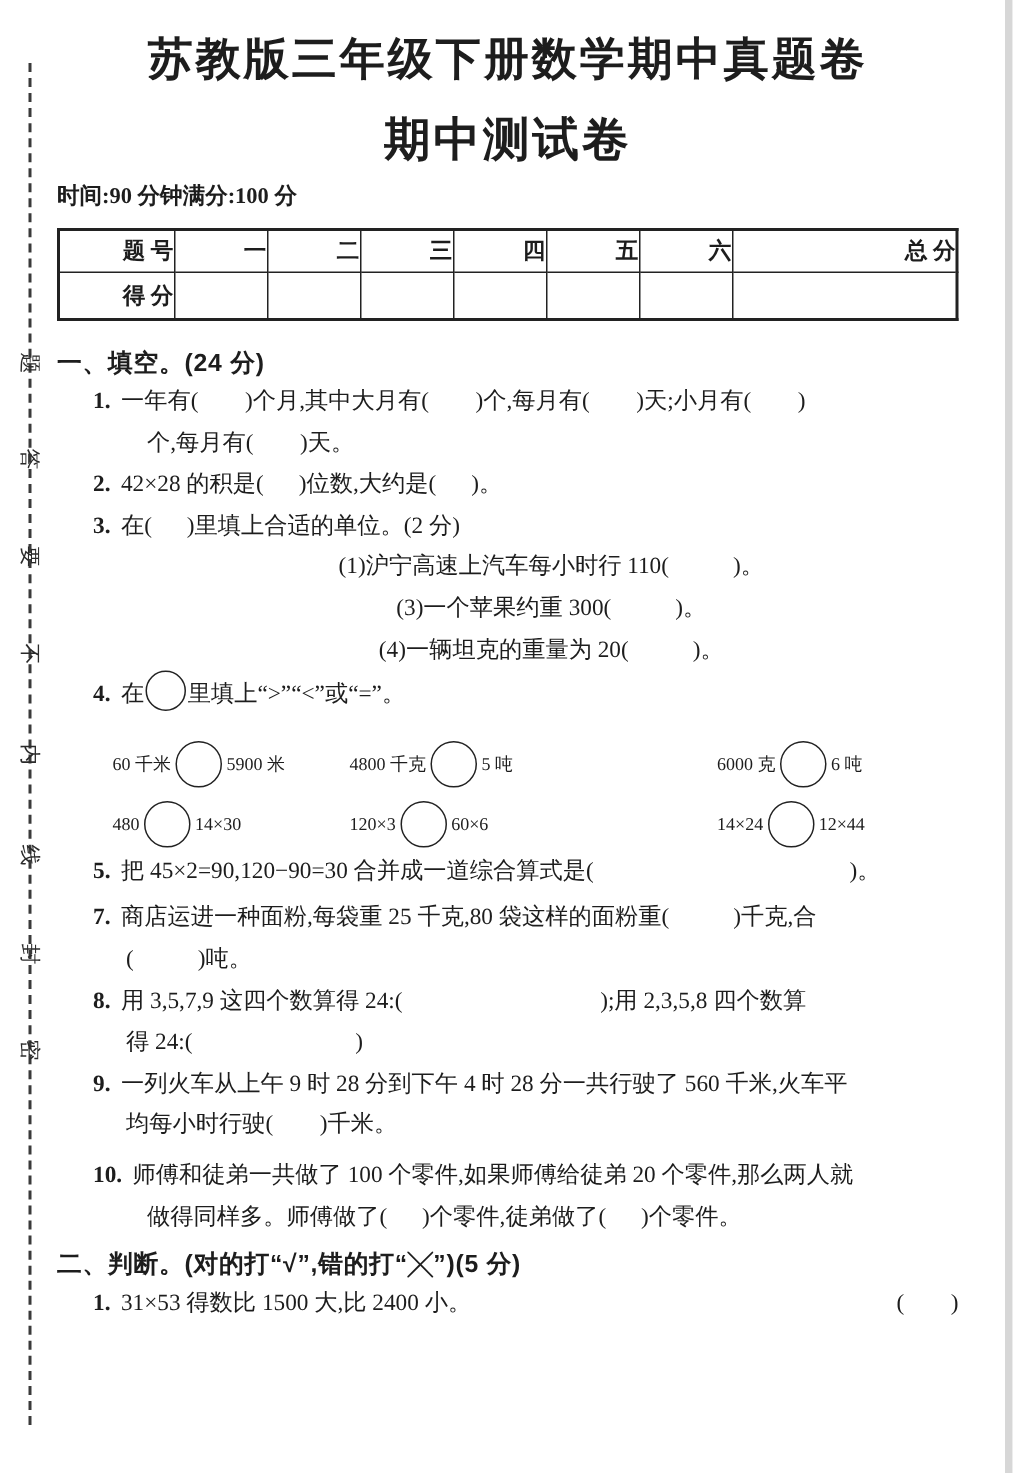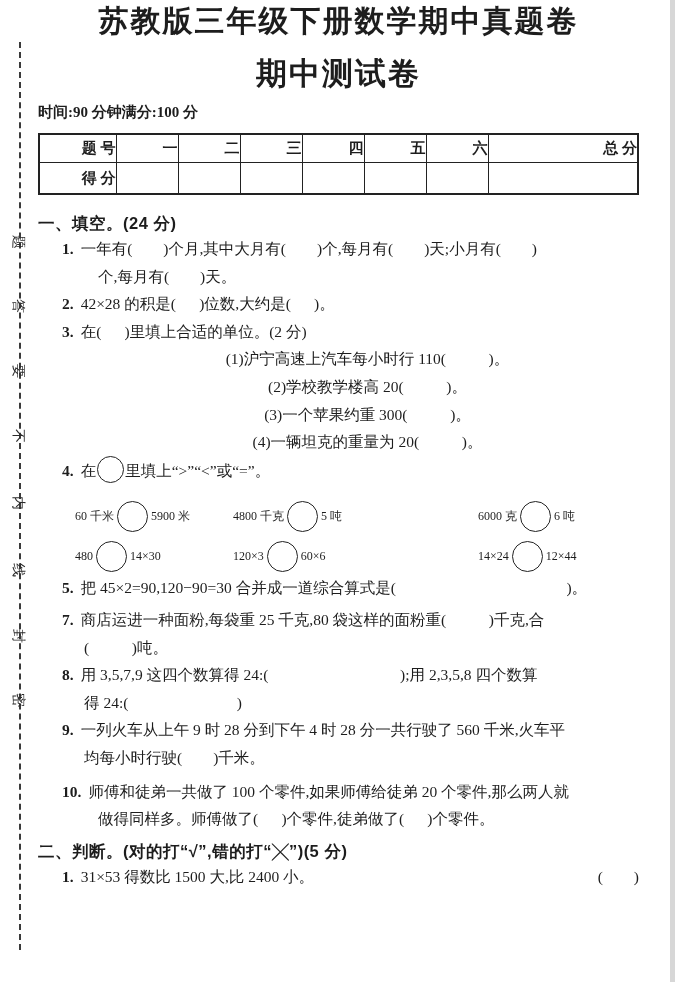--- a/index.html
+++ b/index.html
@@ -6,21 +6,21 @@
   .page{position:relative;width:675px;height:982px;background:#ffffff;overflow:hidden;
         font-family:"Liberation Serif",serif;color:#1d1d1d;}
   .page-edge{position:absolute;right:0;top:0;width:5px;height:100%;background:#d7d7d7;}
   
   .seal-rule{position:absolute;left:19px;top:42px;height:908px;width:0;
              border-left:2px dashed #3a3a3a;}
   .seal-char{position:absolute;left:4px;width:28px;text-align:center;font-size:14px;
              color:#2a2a2a;transform:rotate(90deg);line-height:16px;}
   
   .content{position:absolute;left:38px;top:0;width:601px;}
-  .title{font-size:30px;line-height:42px;font-weight:bold;
+  .title{padding-top:19px;font-size:30px;line-height:42px;font-weight:bold;
          text-align:center;letter-spacing:2px;}
   .subtitle{margin-top:12px;font-size:31px;line-height:40px;font-weight:bold;
             text-align:center;letter-spacing:2px;}
   .meta{margin-top:8px;display:flex;justify-content:flex-start;
         font-size:15px;line-height:20px;font-weight:bold;}
   table.score{margin-top:11px;border-collapse:collapse;table-layout:fixed;width:601px;
               border:2.5px solid #222;}
   table.score td{border:1.3px solid #222;text-align:right;font-size:15px;
                  font-weight:bold;padding:0;}
   tr.hdr td{height:27px;}
@@ -114,21 +114,20 @@
 
     <div class="sec">一、填空。(24 分)</div>
 
     <div class="q"><span class="qno">1.</span><span>一年有(        )个月,其中大月有(        )个,每月有(        )天;小月有(        )</span></div>
     <div class="q c60"><span>个,每月有(        )天。</span></div>
 
     <div class="q"><span class="qno">2.</span><span>42×28 的积是(      )位数,大约是(      )。</span></div>
 
     <div class="q"><span class="qno">3.</span><span>在(      )里填上合适的单位。(2 分)</span></div>
     <div class="q sub"><span>(1)沪宁高速上汽车每小时行 110(           )。</span></div>
-    <div class="q sub"><span>(2)学校教学楼高 20(           )。</span></div>
     <div class="q sub"><span>(3)一个苹果约重 300(           )。</span></div>
     <div class="q sub"><span>(4)一辆坦克的重量为 20(           )。</span></div>
 
     <div class="q"><span class="qno">4.</span><span>在</span><span class="circ-sm"></span><span>里填上“&gt;”“&lt;”或“=”。</span></div>
 
     <div class="cmp-row first">
       <span class="cmp c1"><span>60 千米</span><span class="circ"></span><span>5900 米</span></span>
       <span class="cmp c2"><span>4800 千克</span><span class="circ"></span><span>5 吨</span></span>
       <span class="cmp c3"><span>6000 克</span><span class="circ"></span><span>6 吨</span></span>
     </div>

